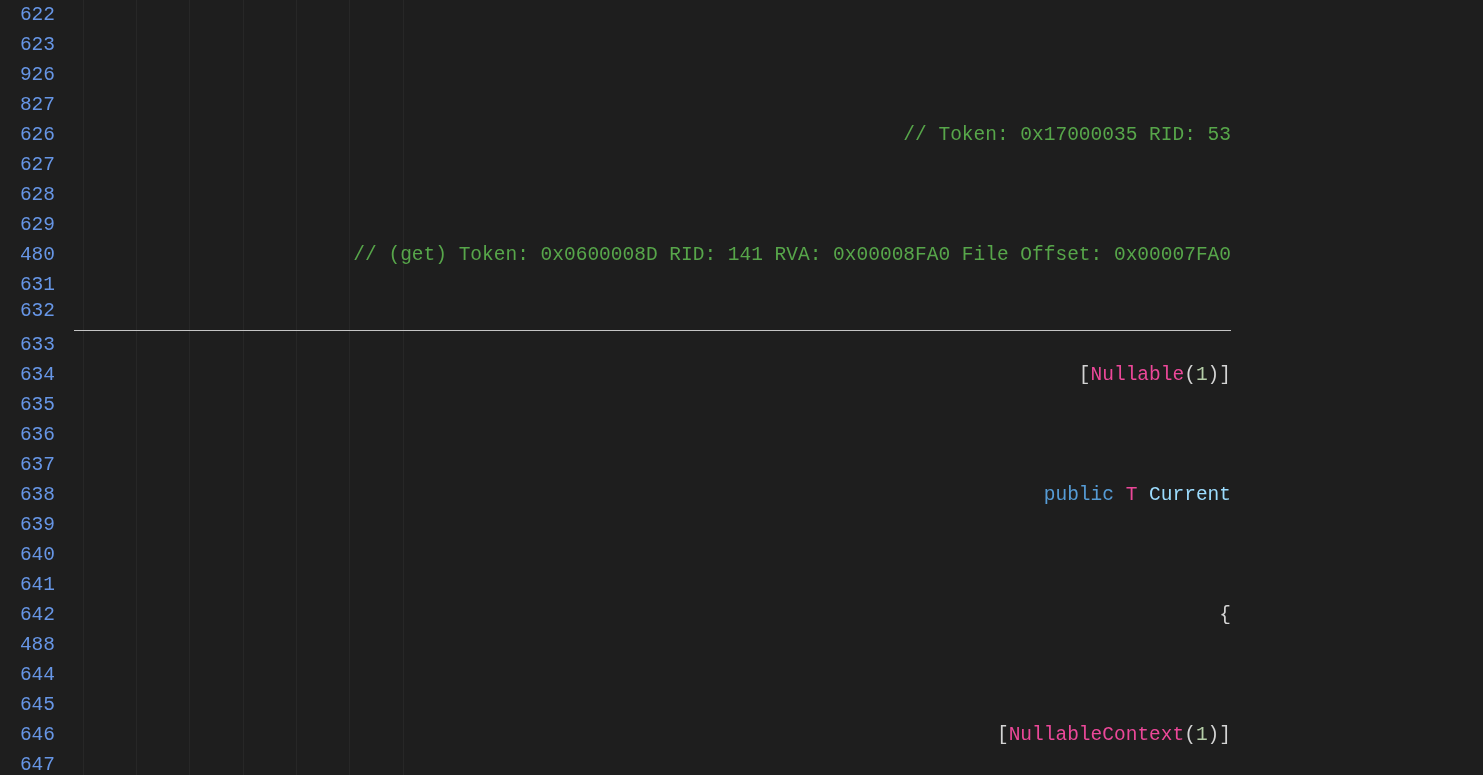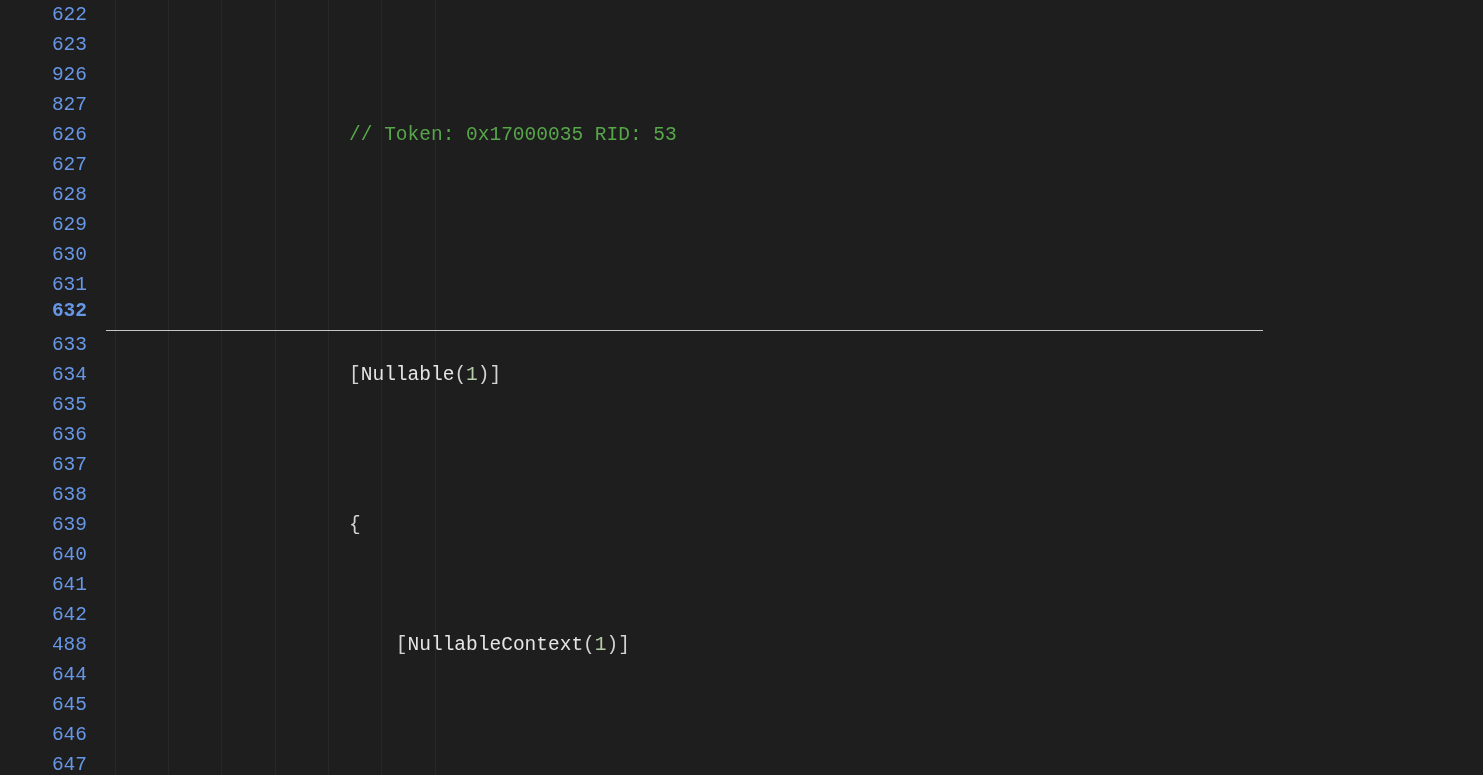--- a/index.html
+++ b/index.html
@@ -10,21 +10,20 @@
     font-size: 19.5px;
     line-height: 30px;
     color: #d4d4d4;
     overflow: hidden;
   }
   .editor {
     display: flex;
     width: 1231px;
     height: 775px;
     position: relative;
-    margin-left: 32px;
   }
   .gutter {
     width: 73px;
     background: #1e1e1e;
     color: #6796e6;
     text-align: right;
     user-select: none;
   }
   .gutter .ln {
     padding-right: 18px;
@@ -63,43 +62,43 @@
     left: 74px;
     right: 0;
     top: 330px;
     height: 0;
     border-top: 1px solid #c5c5c5;
   }
 
   
   .c-comment { color: #57a64a; }
   .c-punct { color: #d4d4d4; }
-  .c-type { color: #e5e5e5; }
+  .c-type { color: #ec4899; }
   .c-keyword { color: #569cd6; }
   .c-number { color: #b5cea8; }
   .c-ident { color: #9cdcfe; }
 
-  .pl0 { padding-left: 10px; }
+  .pl0 { padding-left: 10px; text-align: right; }
   .indent { display:inline-block; }
-  .row632 { height: 22px; line-height: 22px; font-weight: bold; }
+  .row632 { height: 22px; line-height: 22px; }
 </style>
 </head>
 <body>
 
 <div class="editor">
   <div class="gutter">
     <div class="ln">622</div>
     <div class="ln">623</div>
     <div class="ln">926</div>
     <div class="ln">827</div>
     <div class="ln">626</div>
     <div class="ln">627</div>
     <div class="ln">628</div>
     <div class="ln">629</div>
-    <div class="ln">630</div>
+    <div class="ln">480</div>
     <div class="ln">631</div>
     <div class="ln row632">632</div>
     <div class="ln">633</div>
     <div class="ln">634</div>
     <div class="ln">635</div>
     <div class="ln">636</div>
     <div class="ln">637</div>
     <div class="ln">638</div>
     <div class="ln">639</div>
     <div class="ln">640</div>
@@ -112,24 +111,25 @@
     <div class="ln">647</div>
   </div>
 
   <div class="code-area">
     <div class="guides">
       <div class="guide g0"></div><div class="guide g1"></div><div class="guide g2"></div><div class="guide g3"></div><div class="guide g4"></div><div class="guide g5"></div><div class="guide g6"></div>
     </div>
 
     <div class="code-line pl0"><span class="indent">                    </span><span class="c-comment">// Token: 0x17000035 RID: 53</span></div>
 
-    <div class="code-line pl0"><span class="indent">                    </span></div>
+    <div class="code-line pl0"><span class="indent">                    </span><span class="c-comment">// (get) Token: 0x0600008D RID: 141 RVA: 0x00008FA0 File Offset: 0x00007FA0</span></div>
 
     <div class="code-line pl0"><span class="indent">                    </span><span class="c-punct">[</span><span class="c-type">Nullable</span><span class="c-punct">(</span><span class="c-number">1</span><span class="c-punct">)]</span></div>
 
+    <div class="code-line pl0"><span class="indent">                    </span><span class="c-keyword">public</span><span> </span><span class="c-type">T</span><span> </span><span class="c-ident">Current</span></div>
 
     <div class="code-line pl0"><span class="indent">                    </span><span class="c-punct">{</span></div>
 
     <div class="code-line pl0"><span class="indent">                        </span><span class="c-punct">[</span><span class="c-type">NullableContext</span><span class="c-punct">(</span><span class="c-number">1</span><span class="c-punct">)]</span></div>
 
     
 
     
 
     

